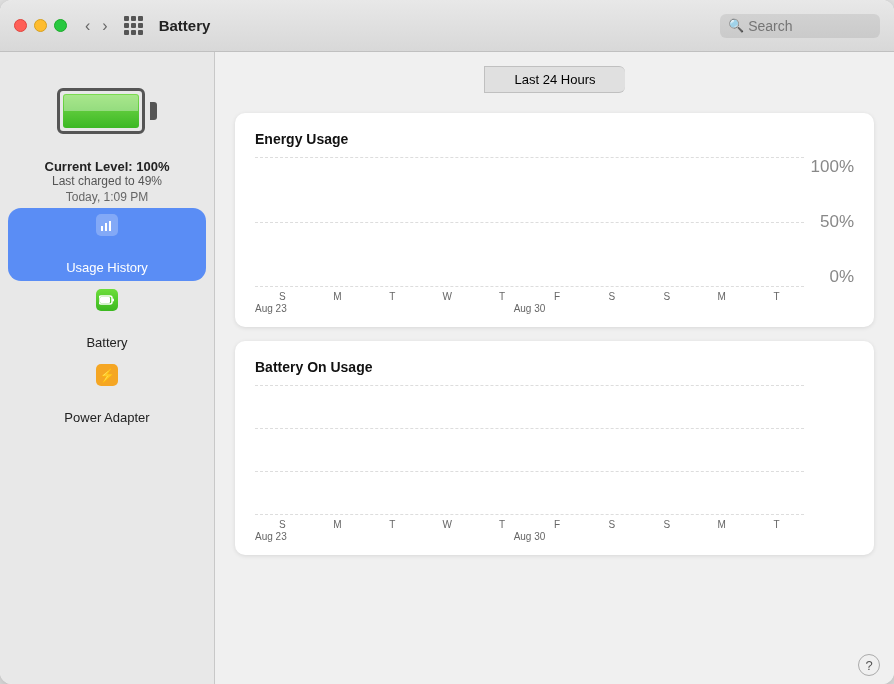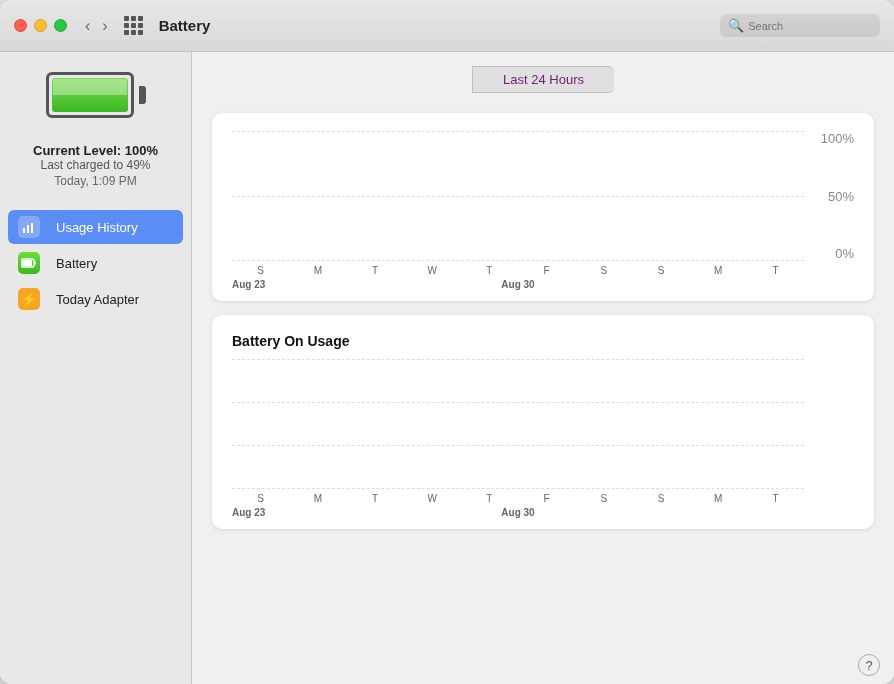--- a/index.html
+++ b/index.html
@@ -80,42 +80,42 @@
       background: rgba(0,0,0,0.08);
       border-radius: 6px;
       padding: 4px 8px;
       gap: 4px;
       width: 160px;
     }
     .search-icon { color: #888; font-size: 13px; }
     .search-input {
       border: none;
       background: transparent;
-      font-size: 11px;
+      font-size: 14px;
       color: #333;
       outline: none;
       width: 120px;
     }
 
     
     .content {
       display: flex;
       flex: 1;
       overflow: hidden;
     }
 
     
     .sidebar {
-      width: 192px;
+      width: 215px;
       background: #e8e8e8;
       border-right: 1px solid #c8c8c8;
       display: flex;
       flex-direction: column;
       align-items: center;
-      padding-top: 16px;
+      padding-top: 32px;
       flex-shrink: 0;
     }
     .battery-icon-wrap {
       width: 100px;
       height: 55px;
       position: relative;
       margin-bottom: 20px;
     }
     .battery-body {
       width: 88px;
@@ -164,35 +164,35 @@
       color: #222;
     }
     .last-charged {
       font-size: 12px;
       color: #555;
       margin-bottom: 2px;
     }
     .timestamp {
       font-size: 12px;
       color: #666;
-      margin-bottom: 18px;
     }
     
     .sidebar-nav {
       width: 100%;
       padding: 0 8px;
     }
     .sidebar-item {
       display: flex;
       align-items: center;
-      gap: 16px;
+      gap: 24px;
       padding: 6px 10px;
-      border-radius: 6px;
+      border-radius: 13px;
       cursor: pointer;
       margin-bottom: 2px;
+      flex-direction: column;
     }
     .sidebar-item.active {
       background: #5a8df5;
     }
     .sidebar-item-icon {
       width: 22px;
       height: 22px;
       border-radius: 5px;
       display: flex;
       align-items: center;
@@ -224,21 +224,21 @@
       align-items: center;
       padding: 14px 0 10px;
       gap: 0;
     }
     .tab-btn {
       padding: 5px 30px;
       font-size: 13px;
       background: #e0e0e0;
       border: 1px solid #c0c0c0;
       cursor: pointer;
-      color: #701a75;
+      color: #000000;
     }
     .tab-btn:first-child { border-radius: 6px 0 0 6px; border-right: none; }
     .tab-btn:last-child { border-radius: 0 6px 6px 0; }
     .tab-btn.active {
       background: white;
       font-weight: 500;
       border-color: #aaa;
       z-index: 1;
     }
 
@@ -298,21 +298,21 @@
     .y-axis {
       position: absolute;
       top: 0; right: 0; bottom: 30px;
       width: 48px;
       display: flex;
       flex-direction: column;
       justify-content: space-between;
       align-items: flex-end;
     }
     .y-label {
-      font-size: 13px;
+      font-size: 17px;
       color: #888;
     }
 
     
     .help-btn-wrap {
       display: flex;
       justify-content: flex-end;
       padding: 8px 14px;
     }
     .help-btn {
@@ -336,23 +336,21 @@
       height: 28px;
     }
     .x-row1 {
       display: flex;
       height: 14px;
       align-items: center;
     }
     .x-row2 {
       display: flex;
       height: 14px;
-      align-items: center;
       padding-left: 0;
-      font-weight: bold;
     }
     .x-lbl { flex: 1; text-align: center; font-size: 10px; color: #666; }
     .x-date-lbl { font-size: 10px; color: #666; }
   </style>
 </head>
 <body>
 
 <div class="window">
 
   <div class="titlebar">
@@ -421,34 +419,35 @@
                 <rect x="1" y="2" width="10" height="6" rx="1" fill="white"></rect>
                 <rect x="13" y="3.5" width="2" height="3" rx="1" fill="white"></rect>
               </svg>
           </div>
           <span class="sidebar-item-label">Battery</span>
         </div>
         <div class="sidebar-item">
           <div class="sidebar-item-icon icon-orange">
             <span style="color:white;font-size:13px;">⚡</span>
           </div>
-          <span class="sidebar-item-label">Today Adapter</span>
+          <span class="sidebar-item-label">Power Adapter</span>
         </div>
       </div>
     </div>
 
     <div class="main-panel">
 
       <div class="tab-bar">
         <button class="tab-btn">Last 24 Hours</button>
       </div>
 
       <div class="charts-container">
 
         <div class="chart-card">
+          <div class="chart-title">Energy Usage</div>
           <div class="chart-area">
 
             <div class="chart-grid">
               <div class="grid-line"></div>
               <div class="grid-line"></div>
               <div class="grid-line"></div>
             </div>
 
             <div class="chart-bars" id="energy-bars">
             <div class="bar-group"></div>

